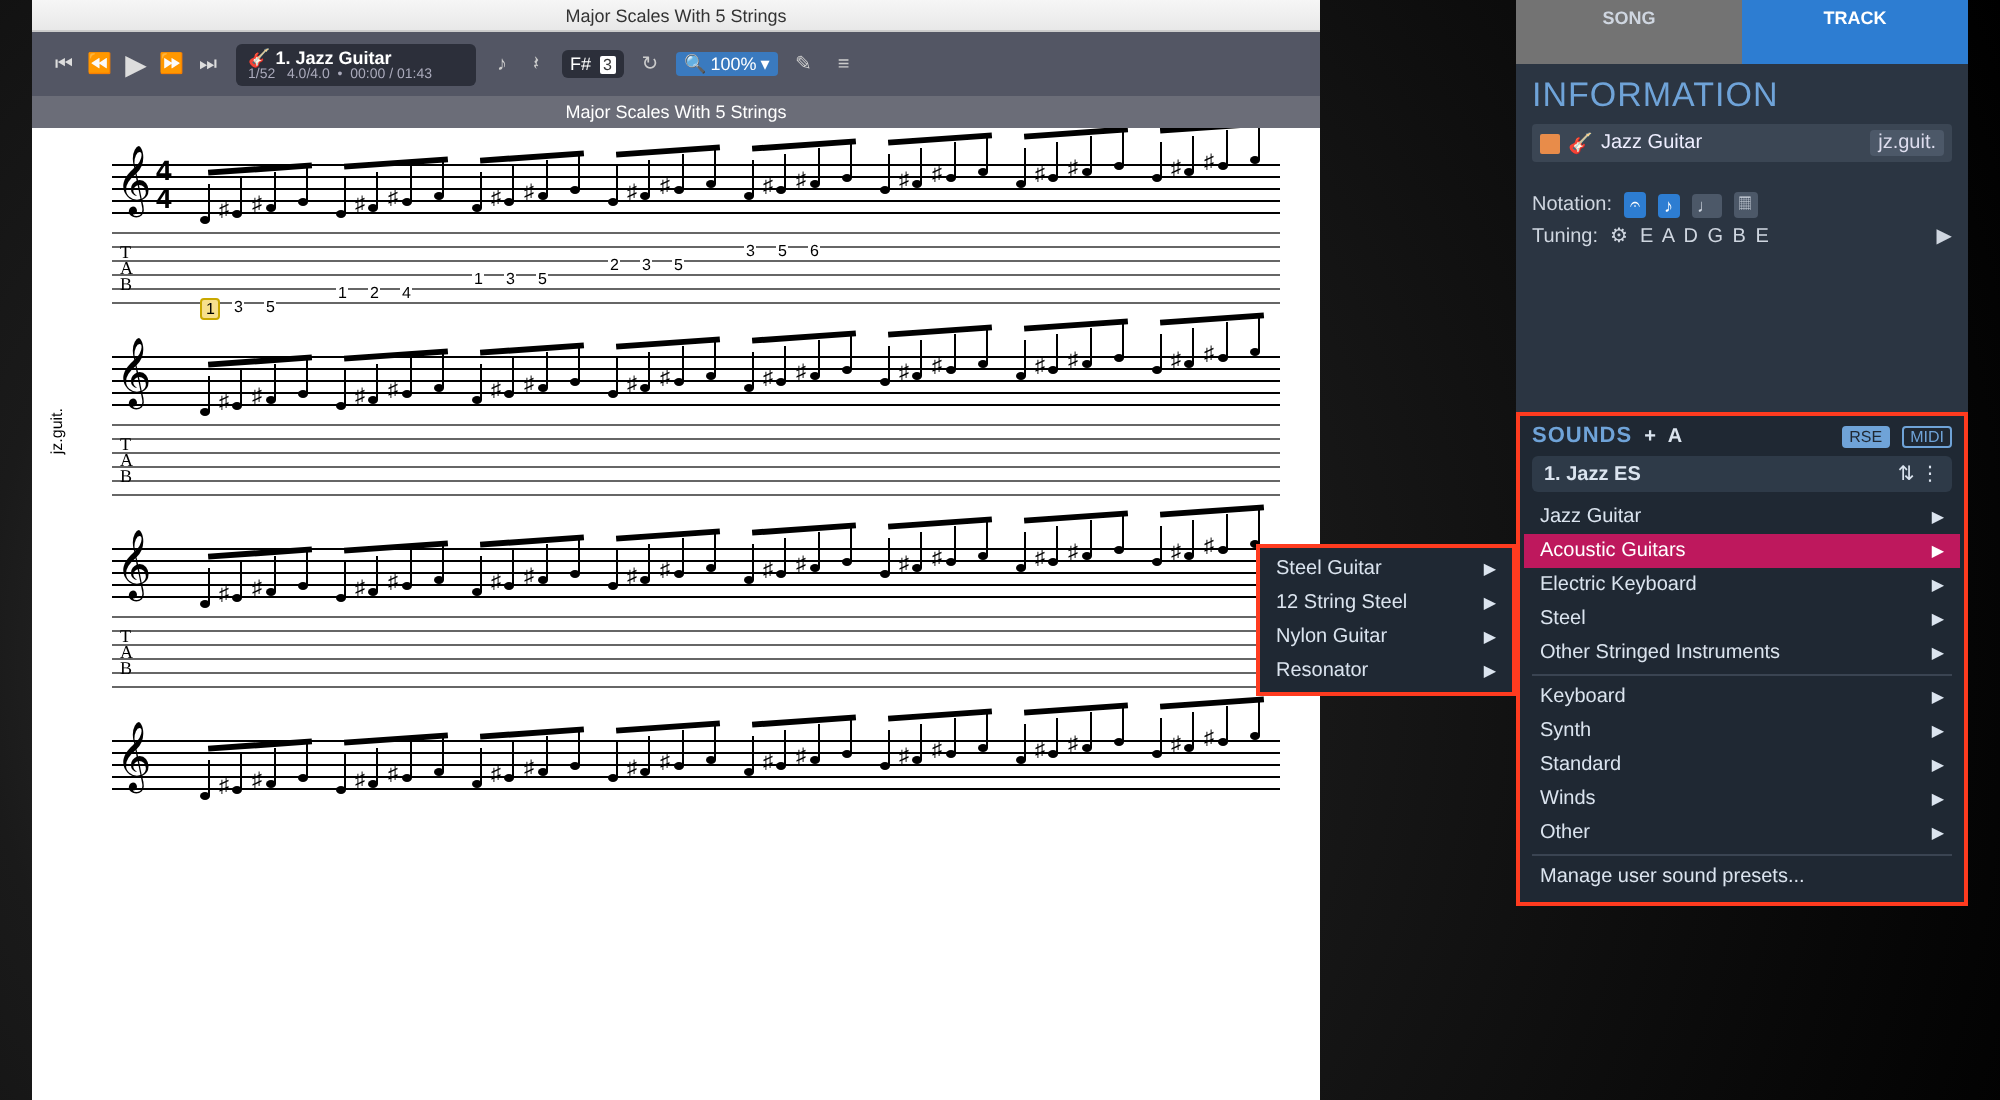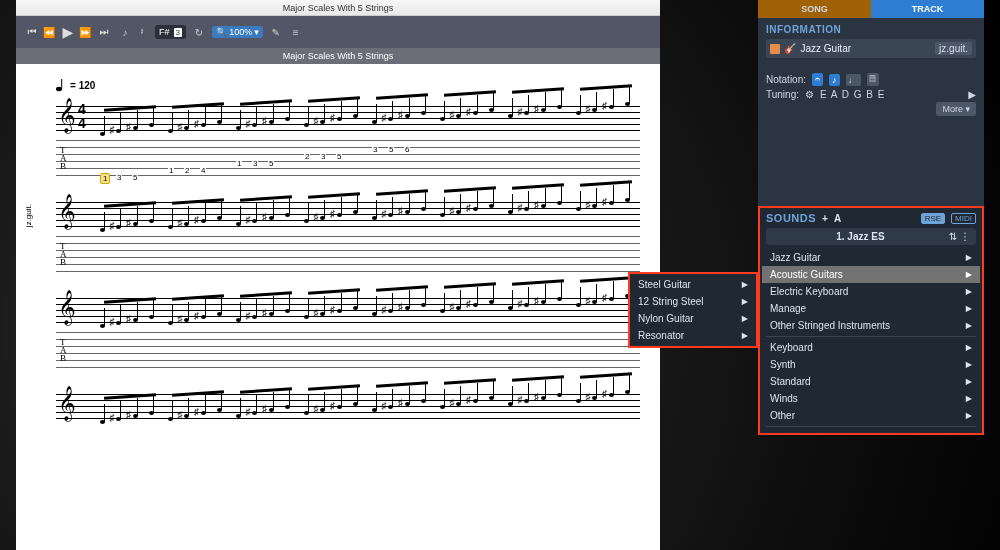--- a/index.html
+++ b/index.html
@@ -36,48 +36,48 @@
 .tab { height: 44px; position: relative; margin-top: 2px; }
 .tab .lines div { position: absolute; left: 0; right: 0; height: 1px; background: #666; }
 .tab .lines div:nth-child(1){top:4px}.tab .lines div:nth-child(2){top:11px}.tab .lines div:nth-child(3){top:18px}.tab .lines div:nth-child(4){top:25px}.tab .lines div:nth-child(5){top:32px}.tab .lines div:nth-child(6){top:39px}
 .tab-label { position: absolute; left: 4px; top: 10px; font-family: serif; font-size: 9px; line-height: 8px; }
 .tab-nums { position: absolute; left: 40px; right: 0; top: 0; bottom: 0; }
 .fret { position: absolute; font-size: 8px; background: #fff; padding: 0 1px; }
 .fret.hl { background: #f7e08c; border: 1px solid #c9a800; border-radius: 2px; padding: 0 2px; }
 
 
 .panel { position: absolute; right: 16px; top: 0; width: 226px; height: 206px; background: #2b3542; color: #cfd6e0; font-size: 10px; }
-.tabs { display: flex; height: 18px; background: #a16207; }
+.tabs { display: flex; height: 32px; background: #737373; }
 .tabs div { flex: 1; text-align: center; line-height: 18px; font-size: 9px; font-weight: bold; }
 .tabs .active { background: #2d7dd2; color: #fff; }
 .sec { padding: 6px 8px; }
-.sec-title { color: #6fa3d8; font-weight: bold; font-size: 10px; letter-spacing: 0.5px; margin-bottom: 4px; }
+.sec-title { color: #6fa3d8; font-weight: normal; font-size: 17px; letter-spacing: 0.5px; margin-bottom: 4px; }
 .info-row { display: flex; align-items: center; gap: 4px; background: #3b4654; padding: 3px 4px; border-radius: 2px; }
 .info-row .sq { width: 10px; height: 10px; background: #e88c4a; border-radius: 1px; }
 .info-row .name { flex: 1; color: #eef; }
 .info-row .abbr { background: #4c5868; padding: 1px 4px; border-radius: 2px; color: #dde; }
 .notation-row, .tuning-row { display: flex; align-items: center; gap: 6px; margin: 3px 0; }
 .chip { background: #4c5868; padding: 1px 3px; border-radius: 2px; font-size: 9px; }
 .chip.active { background: #2d7dd2; color:#fff; }
 .more { text-align: right; }
 .more span { background: #4c5868; padding: 2px 6px; border-radius: 2px; font-size: 9px; }
 
 
 .sounds-box { position: absolute; right: 16px; top: 206px; width: 226px; background: #1f2833; border: 2px solid #ff3b1f; font-size: 10px; color: #dbe4ef; }
 .sounds-hdr { display: flex; align-items: center; gap: 6px; padding: 4px 6px; }
 .sounds-hdr .lbl { color: #6fa3d8; font-weight: bold; font-size: 11px; letter-spacing: 0.5px; }
 .sounds-hdr .spacer { flex:1; }
 .pill { border: 1px solid #6fa3d8; border-radius: 2px; font-size: 8px; padding: 0 3px; color: #6fa3d8; }
 .pill.rse { background: #6fa3d8; color: #1f2833; }
 .current { margin: 0 6px 4px 6px; background: #2e3a48; padding: 3px 6px; border-radius: 3px; display: flex; align-items: center; }
-.current .nm { flex: 1; font-weight: bold; text-align: center; }
+.current .nm { flex: 1; font-weight: bold; }
 .menu { padding: 0 2px 4px 2px; }
 .menu-item { display: flex; align-items: center; padding: 3px 8px; cursor: default; }
 .menu-item .arrow { margin-left: auto; font-size: 8px; }
-.menu-item.selected { background: #737373; color: #fff; }
+.menu-item.selected { background: #be185d; color: #fff; }
 .menu-sep { height: 1px; background: #3a4452; margin: 2px 4px; }
 
 
 .submenu { position: absolute; right: 242px; top: 272px; width: 130px; background: #1f2833; border: 2px solid #ff3b1f; font-size: 10px; color: #dbe4ef; padding: 2px 0; }
 .submenu .menu-item { padding: 3px 8px; }
 
 svg.note-icon { width: 10px; height: 14px; }
 </style>
 </head>
 <body>
@@ -86,20 +86,28 @@
   <div class="titlebar">Major Scales With 5 Strings</div>
 
   <div class="toolbar">
     <div class="transport">
       <span class="tbtn">⏮</span>
       <span class="tbtn">⏪</span>
       <span class="tbtn" style="font-size:14px">▶</span>
       <span class="tbtn">⏩</span>
       <span class="tbtn">⏭</span>
     </div>
+    <div class="trackbox">
+      <div class="line1">🎸 <span>1. Jazz Guitar</span></div>
+      <div class="line2">
+        <span>1/52</span> &nbsp;
+        <span>4.0/4.0</span> &nbsp;•&nbsp;
+        <span>00:00 / 01:43</span>
+      </div>
+    </div>
     <div class="tool-icons">
       <span class="tool-i">♪</span>
       <span class="tool-i">𝄽</span>
     </div>
     <div class="trackbox" style="min-width:30px;flex-direction:row;align-items:center;gap:4px;padding:2px 4px">
       <span style="color:#fff;font-size:9px">F#</span>
       <span style="background:#fff;color:#333;font-size:8px;padding:0 2px;border-radius:1px">3</span>
     </div>
     <span class="tool-i">↻</span>
     <div class="zoom">
@@ -108,28 +116,20 @@
       <span>▾</span>
     </div>
     <span class="tool-i">✎</span>
     <span class="tool-i">≡</span>
   </div>
 
   <div class="pagebar">Major Scales With 5 Strings</div>
 
   <div class="score">
     <div class="score-label">jz.guit.</div>
-    <div class="tempo">
-      <svg class="note-icon" viewBox="0 0 10 14">
-          <ellipse cx="3" cy="11" rx="3" ry="2.2" fill="#000"></ellipse>
-          <rect x="5.2" y="1" width="1" height="10" fill="#000"></rect>
-        </svg>
-
-      <b>= <span>120</span></b>
-    </div>
 
     <div class="system">
       <div class="staff">
         <div class="lines">
             <div></div>
             <div></div>
             <div></div>
             <div></div>
             <div></div>
           </div>
@@ -675,23 +675,20 @@
       <span class="chip active">♪</span>
       <span class="chip">♩</span>
       <span class="chip">𝄜</span>
     </div>
     <div class="tuning-row">
       <span>Tuning:</span>
       <span>⚙</span>
       <span style="letter-spacing:1px">E A D G B E</span>
       <span style="margin-left:auto">▶</span>
     </div>
-    <div class="more">
-      <span>More ▾</span>
-    </div>
   </div>
 </div>
 
 <div class="sounds-box">
   <div class="sounds-hdr">
     <span class="lbl">SOUNDS</span>
     <span style="font-weight:bold">+</span>
     <span style="font-weight:bold">A</span>
     <span class="spacer"></span>
     <span class="pill rse">RSE</span>
@@ -709,21 +706,21 @@
       </div>
       <div class="menu-item selected">
         <span>Acoustic Guitars</span>
         <span class="arrow">▶</span>
       </div>
       <div class="menu-item">
         <span>Electric Keyboard</span>
         <span class="arrow">▶</span>
       </div>
       <div class="menu-item">
-        <span>Manage</span>
+        <span>Steel</span>
         <span class="arrow">▶</span>
       </div>
       <div class="menu-item">
         <span>Other Stringed Instruments</span>
         <span class="arrow">▶</span>
       </div>
       <div class="menu-sep"></div>
       <div class="menu-item">
         <span>Keyboard</span>
         <span class="arrow">▶</span>
@@ -738,20 +735,23 @@
       </div>
       <div class="menu-item">
         <span>Winds</span>
         <span class="arrow">▶</span>
       </div>
       <div class="menu-item">
         <span>Other</span>
         <span class="arrow">▶</span>
       </div>
       <div class="menu-sep"></div>
+      <div class="menu-item">
+        <span>Manage user sound presets...</span>
+      </div>
     </div>
 </div>
 
 <div class="submenu" id="submenu">
     <div class="menu-item">
       <span>Steel Guitar</span>
       <span class="arrow">▶</span>
     </div>
     <div class="menu-item">
       <span>12 String Steel</span>

